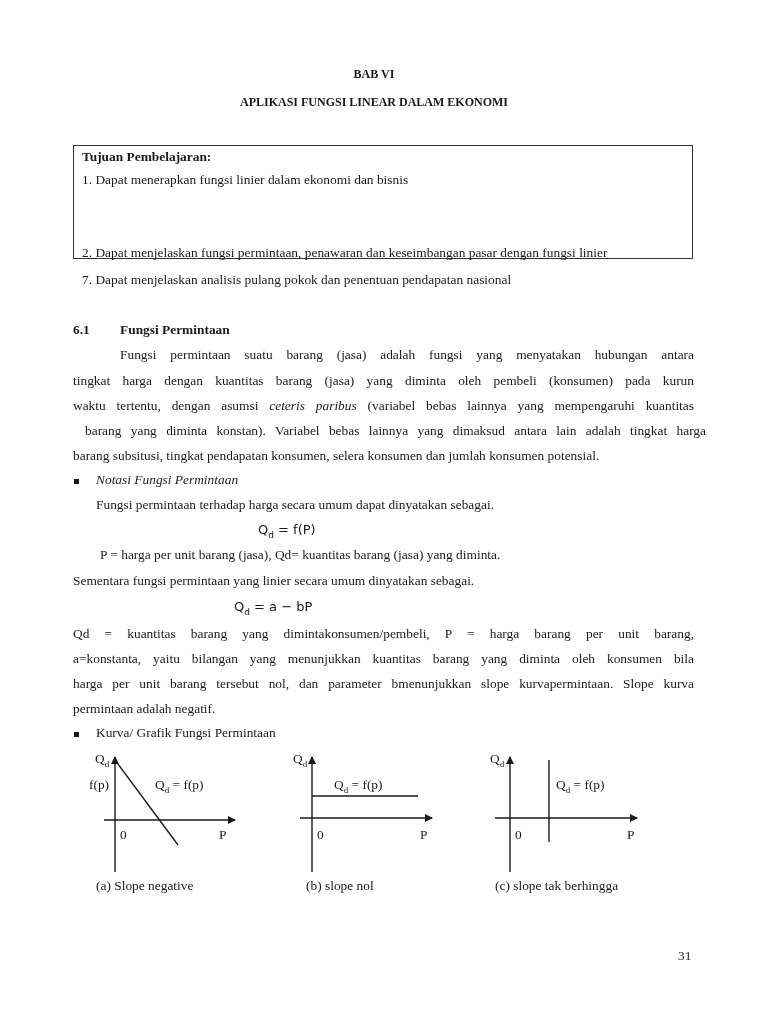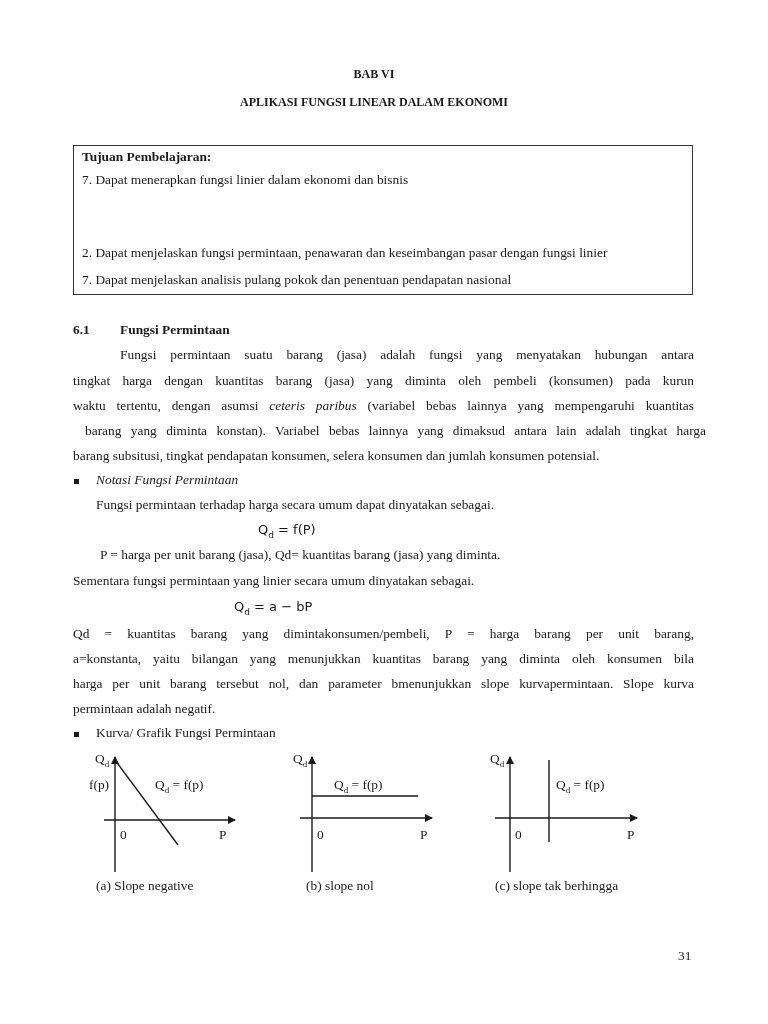--- a/index.html
+++ b/index.html
@@ -1,35 +1,35 @@
 <!DOCTYPE html>
 <html><head>
 <meta charset="utf-8">
 <style>
   html, body { margin:0; padding:0; }
   body { width:768px; height:1024px; background:#ffffff; position:relative; overflow:hidden;
          font-family:"Liberation Serif", serif; color:#1a1a1a; font-size:13.4px; }
   .abs { position:absolute; white-space:nowrap; }
   .title { left:0; width:748px; text-align:center; font-weight:bold; font-size:12px; }
-  .box { position:absolute; left:73px; top:145px; width:620px; height:150px; border:1.3px solid #333; box-sizing:border-box; }
+  .box { position:absolute; left:73px; top:145px; width:620px; height:114px; border:1.3px solid #333; box-sizing:border-box; }
   .box .line { position:absolute; left:8px; white-space:nowrap; }
   .just { position:absolute; left:73px; width:621px; text-align:justify; text-align-last:justify; white-space:nowrap; }
   .bullet { position:absolute; left:74px; width:5px; height:5px; background:#1a1a1a; }
   .math { font-family:"DejaVu Sans", sans-serif; font-size:13px; }
   sub { font-size:9px; }
 </style>
 </head>
 <body>
 
 <div class="abs title" style="top:67px;">BAB VI</div>
 <div class="abs title" style="top:95px;">APLIKASI FUNGSI LINEAR DALAM EKONOMI</div>
 
 <div class="box">
   <div class="line" style="top:3px;font-weight:bold;">Tujuan Pembelajaran:</div>
-  <div class="line" style="top:26px;">7. Dapat menerapkan fungsi linier dalam ekonomi dan bisnis</div>
+  <div class="line" style="top:26px;">1. Dapat menerapkan fungsi linier dalam ekonomi dan bisnis</div>
   <div class="line" style="top:51px;margin-top:48px;">2. Dapat menjelaskan fungsi permintaan, penawaran dan keseimbangan pasar dengan fungsi linier</div>
   <div class="line" style="top:126px;">7. Dapat menjelaskan analisis pulang pokok dan penentuan pendapatan nasional</div>
 </div>
 
 <div class="abs" style="left:73px;top:322px;font-weight:bold;">6.1</div>
 <div class="abs" style="left:120px;top:322px;font-weight:bold;">Fungsi Permintaan</div>
 
 <div class="just" style="left:120px;width:574px;top:347px;">Fungsi permintaan suatu barang (jasa) adalah fungsi yang menyatakan hubungan antara</div>
 <div class="just" style="top:373px;">tingkat harga dengan kuantitas barang (jasa) yang diminta oleh pembeli (konsumen) pada kurun</div>
 <div class="just" style="top:398px;"><span>waktu tertentu, dengan asumsi </span><i>ceteris paribus</i><span> (variabel bebas lainnya yang mempengaruhi kuantitas</span></div>

